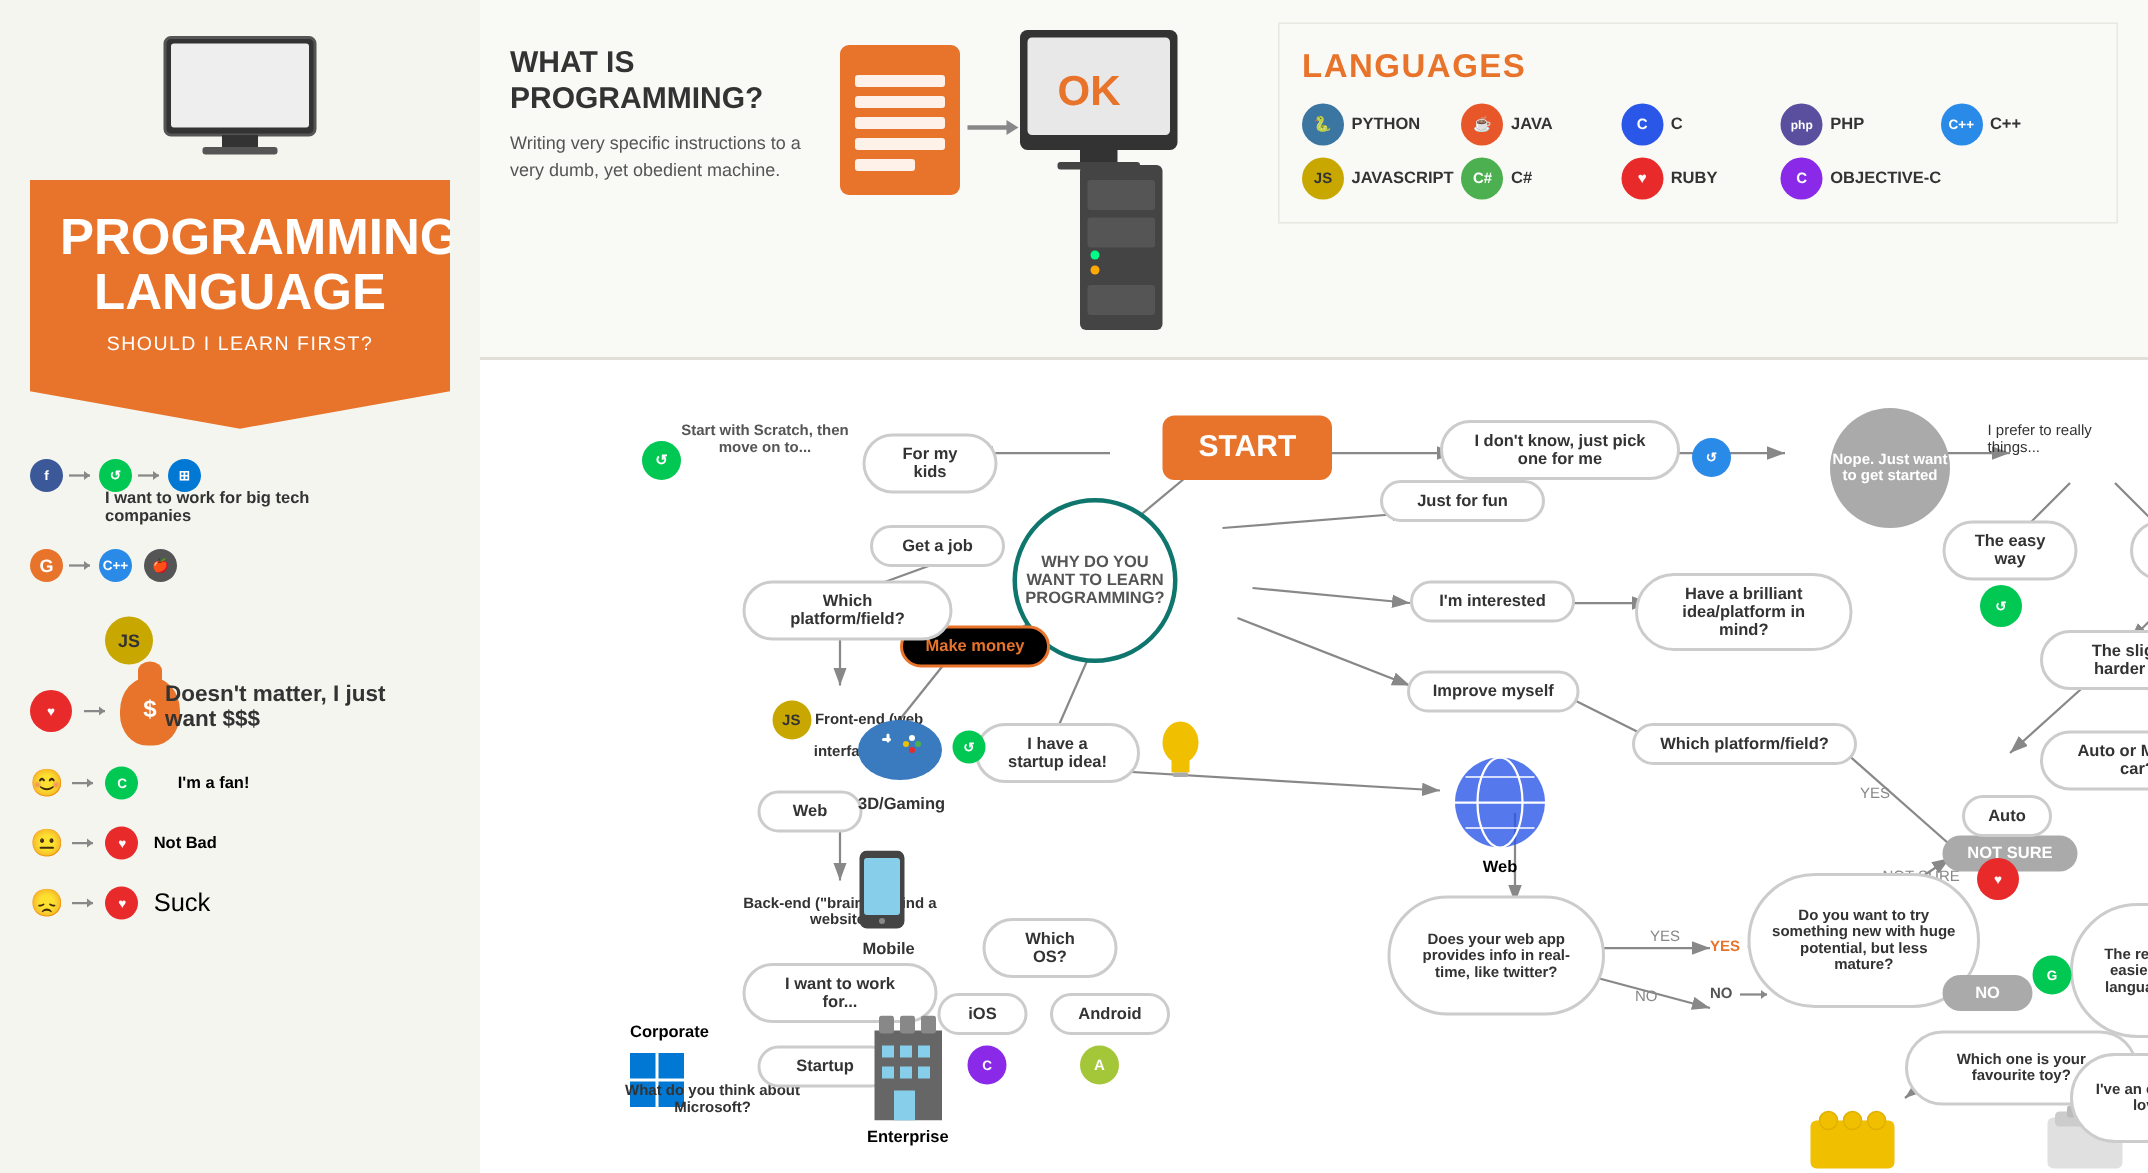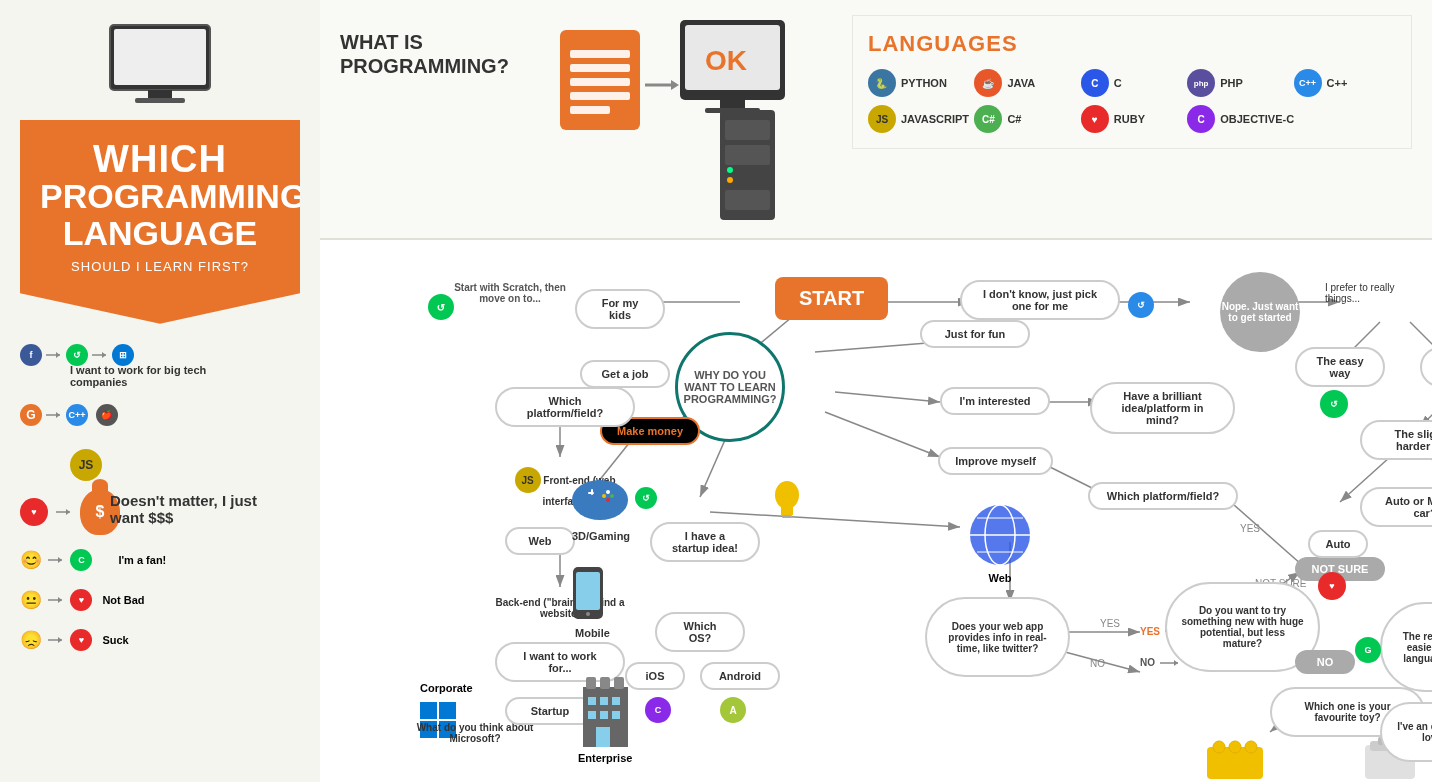--- a/index.html
+++ b/index.html
@@ -308,21 +308,20 @@
 <div id="left-banner">
 
   <svg id="monitor-icon" viewBox="0 0 120 90">
     <rect x="10" y="5" width="100" height="65" rx="4" fill="#333" stroke="#555" stroke-width="2"></rect>
     <rect x="14" y="9" width="92" height="56" rx="2" fill="#eee"></rect>
     <rect x="48" y="70" width="24" height="8" fill="#333"></rect>
     <rect x="35" y="78" width="50" height="5" rx="2" fill="#555"></rect>
   </svg>
 
   <div id="title-block">
-    <div class="which">WHICH</div>
     <div class="programming-lang">
       <span>PROGRAMMING</span><br>
       <span>LANGUAGE</span>
     </div>
     <div class="subtitle">SHOULD I LEARN FIRST?</div>
   </div>
 
   <div style="position:relative; width:300px; margin-top:20px; height:380px;">
 
     <div style="position:absolute; top:0; left:10px; display:flex; align-items:center; gap:4px;">
@@ -387,32 +386,33 @@
       <div style="margin-left:4px; font-size:11px; font-weight:600;">Not Bad</div>
     </div>
 
     <div style="position:absolute; top:285px; left:10px; display:flex; align-items:center; gap:6px;">
       <span style="font-size:18px;">😞</span>
       <svg width="16" height="10">
           <line x1="0" y1="5" x2="14" y2="5" stroke="#888" stroke-width="1.5"></line>
           <polygon points="10,2 14,5 10,8" fill="#888"></polygon>
         </svg>
       <div class="brand-icon icon-ruby">♥</div>
-      <div style="margin-left:4px; font-size:11px; font-weight:700;">Suck</div>
+      <div style="margin-left:4px; font-size:17px; font-weight:400;">Suck</div>
     </div>
 
   </div>
 </div>
 
 <div id="main-content">
 
   <div id="top-section">
 
     <div id="what-is-programming">
       <div class="title">WHAT IS PROGRAMMING?</div>
+      <div class="desc">Writing very specific instructions to a very dumb, yet obedient machine.</div>
     </div>
 
     <div id="computer-illustration">
       <svg viewBox="0 0 260 220" width="260" height="220">
 
         <g transform="translate(20,20)">
           <rect x="0" y="0" width="80" height="100" rx="6" fill="#e8732a"></rect>
           <rect x="10" y="20" width="60" height="8" rx="2" fill="white" opacity="0.9"></rect>
           <rect x="10" y="34" width="60" height="8" rx="2" fill="white" opacity="0.9"></rect>
           <rect x="10" y="48" width="60" height="8" rx="2" fill="white" opacity="0.9"></rect>
@@ -572,29 +572,29 @@
     <div class="node" style="left:130px; top:40px; width:120px; font-size:10px; color:#555; text-align:center;">Start with Scratch, then move on to...</div>
 
     <div class="brand-icon" style="background:#00c853; position:absolute; left:108px; top:52px; width:26px; height:26px; font-size:10px;">↺</div>
 
     <div class="node node-oval" style="left:640px; top:38px; width:160px;">I don't know, just pick one for me</div>
 
     <div class="brand-icon" style="background:#2a8ae8; position:absolute; left:808px; top:50px; width:26px; height:26px;">↺</div>
 
     <div class="node node-oval" style="left:600px; top:78px; width:110px;">Just for fun</div>
 
-    <div class="node node-oval" style="left:260px; top:108px; width:90px;margin-top:10px;">Get a job</div>
+    <div class="node node-oval" style="left:260px; top:108px; width:90px;">Get a job</div>
 
     <div class="node node-oval-orange" style="left:280px; top:175px; width:100px;">Make money</div>
 
     <div class="node node-oval" style="left:620px; top:145px; width:110px;">I'm interested</div>
 
     <div class="node node-oval" style="left:618px; top:205px; width:115px;">Improve myself</div>
 
-    <div class="node node-oval" style="left:330px; top:240px; width:110px;margin-top:40px;">I have a startup idea!</div>
+    <div class="node node-oval" style="left:330px; top:240px; width:110px;">I have a startup idea!</div>
 
     <svg style="position:absolute; left:450px; top:235px;" width="35" height="45">
       <ellipse cx="17" cy="18" rx="12" ry="14" fill="#f0c000"></ellipse>
       <rect x="11" y="30" width="12" height="8" fill="#f0c000"></rect>
       <rect x="12" y="38" width="10" height="3" rx="1" fill="#aaa"></rect>
     </svg>
 
     <div class="node node-oval" style="left:175px; top:145px; width:140px;">Which platform/field?</div>
 
     <div style="position:absolute; left:185px; top:225px; font-size:10px; color:#333; font-weight:600; text-align:center; width:120px;">

